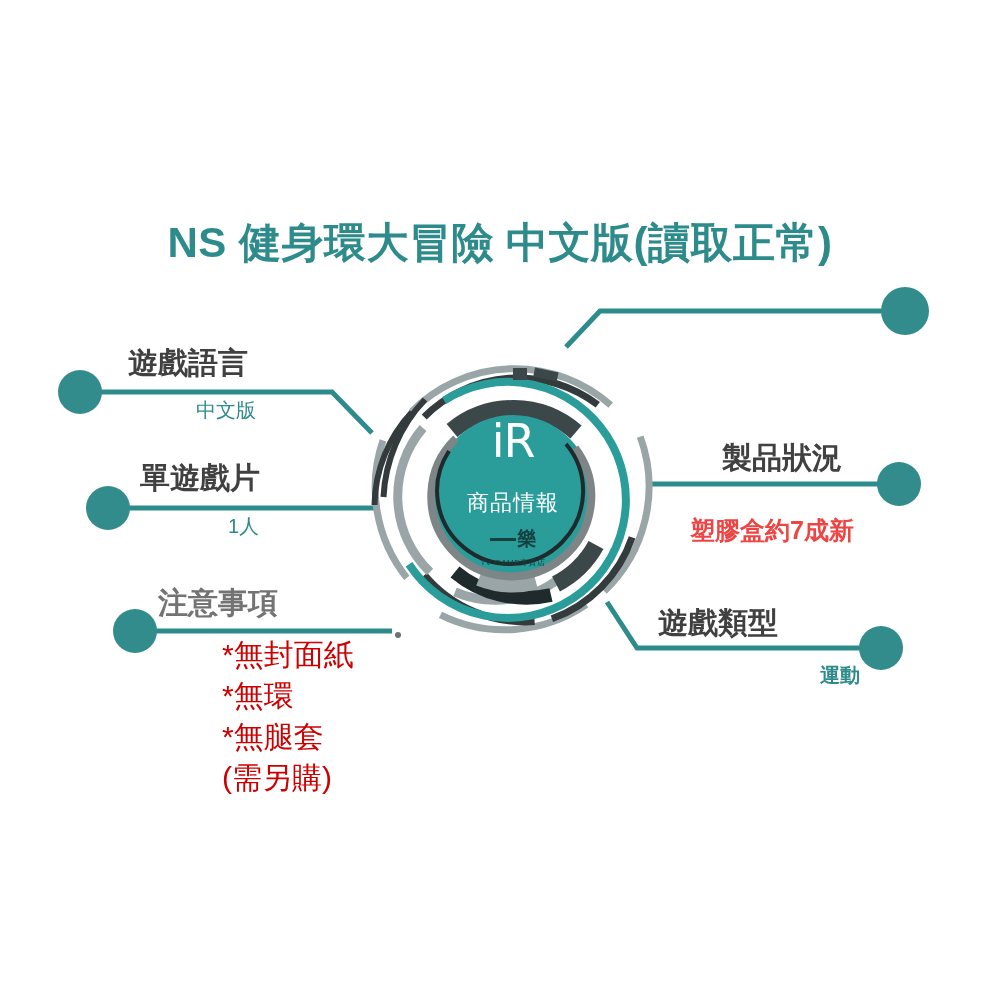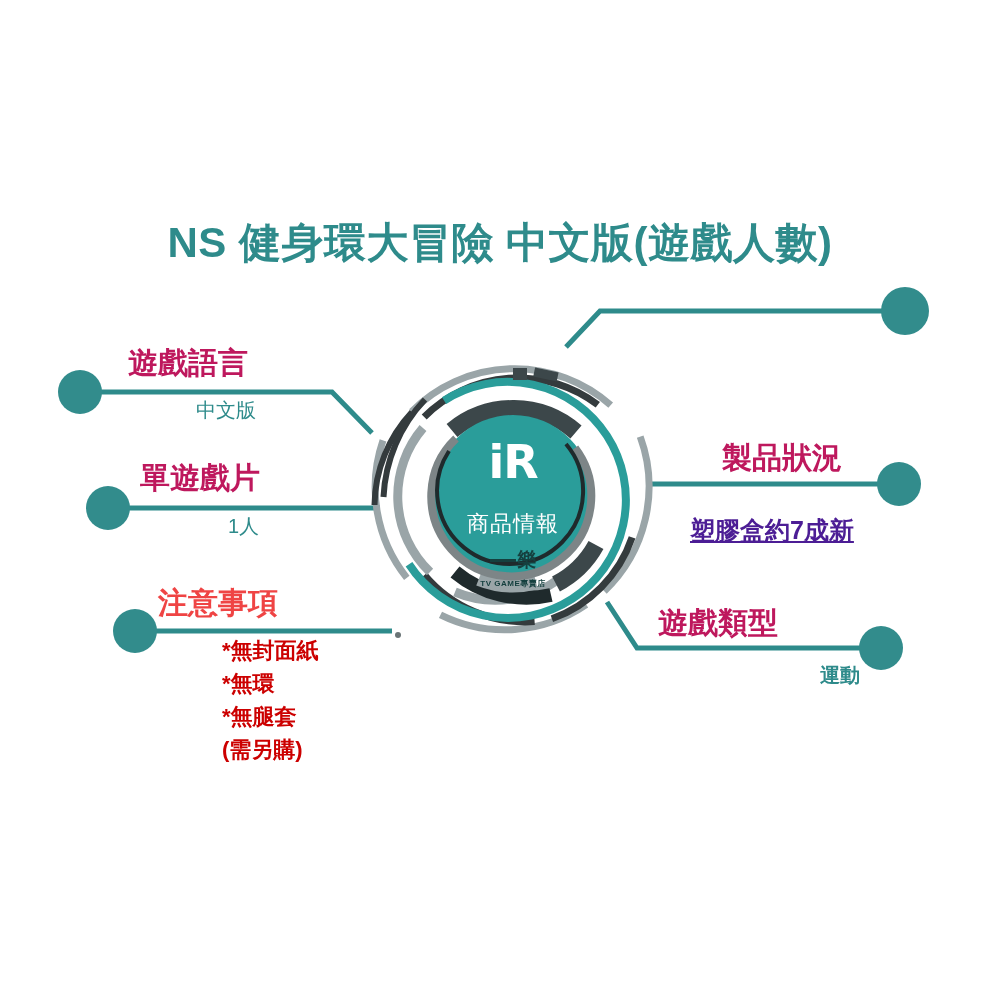--- a/index.html
+++ b/index.html
@@ -20,65 +20,65 @@
   
   .lbl{position:absolute;white-space:nowrap;line-height:1.0;}
 
   #page-title{
     left:0;right:0;top:222px;text-align:center;
     font-size:42px;font-weight:bold;letter-spacing:0.5px;
     color:#2E8B8B;
   }
 
   .field-title{
-    font-size:30px;font-weight:bold;color:#be185d;
+    font-size:30px;font-weight:bold;color:#404040;
   }
-  .field-title.red{color:#ef4444;}
+  .field-title.red{color:#737373;}
   .field-value{
     font-size:20px;font-weight:normal;color:#2E8B8B;
   }
   .field-value.bold{font-weight:bold;margin-left:44px;}
   .note-line{
-    font-size:22px;font-weight:bold;color:#CC0000;line-height:1.0;
+    font-size:30px;font-weight:normal;color:#CC0000;line-height:1.0;
   }
 
   
   #t-lang   {left:128px;top:348px;}
   #v-lang   {left:196px;top:400px;}
   #t-players{left:140px;top:463px;}
   #v-players{left:228px;top:516px;}
   #t-notice {left:158px;top:588px;}
   #notice-list{left:222px;top:640px;}
   #notice-list div{margin-bottom:11px;}
 
   
   #t-cond   {left:690px;top:443px;margin-left:32px;}
   #v-cond   {left:690px;top:518px;}
-  #v-cond div{margin-bottom:10px;font-size:25px;font-weight:bold;color:#4c1d95;text-decoration:underline;}
+  #v-cond div{margin-bottom:10px;font-size:25px;font-weight:bold;color:#ef4444;}
   #t-genre  {left:658px;top:608px;}
   #v-genre  {left:776px;top:665px;}
 
   
   #medallion-text{
     position:absolute;left:433px;top:418px;width:160px;height:155px;
     display:flex;flex-direction:column;align-items:center;justify-content:flex-start;
     pointer-events:none;
   }
   #logo-ir{
-    font-size:46px;font-weight:bold;color:#ffffff;letter-spacing:-1px;
-    line-height:1;margin-top:21px;font-family:"DejaVu Sans",sans-serif;
+    font-size:46px;font-weight:normal;color:#ffffff;letter-spacing:-1px;
+    line-height:1;margin-top:0;font-family:"DejaVu Sans",sans-serif;
   }
   #brand-sub{
     font-size:22px;font-weight:normal;color:#ffffff;margin-top:24px;letter-spacing:1px;
   }
   #brand-mark{
     font-size:19px;font-weight:bold;color:#15403f;margin-top:8px;letter-spacing:0px;
   }
   #brand-store{
-    font-size:8px;font-weight:bold;color:#15403f;margin-top:5px;letter-spacing:0.5px;
+    font-size:8px;font-weight:normal;color:#15403f;margin-top:5px;letter-spacing:0.5px;
   }
 </style>
 </head>
 <body>
 
 <div id="stage">
 
   <svg id="art" viewBox="0 0 1000 1000">
 
     <g fill="none" stroke="#2E8B8B" stroke-width="5" stroke-linecap="butt" stroke-linejoin="miter">
@@ -156,21 +156,21 @@
     <g>
       <circle cx="905" cy="311" r="24" fill="#328C8C"></circle>
       <circle cx="80" cy="392" r="22" fill="#328C8C"></circle>
       <circle cx="108" cy="508" r="22" fill="#328C8C"></circle>
       <circle cx="135" cy="631" r="22" fill="#328C8C"></circle>
       <circle cx="899" cy="484" r="22" fill="#328C8C"></circle>
       <circle cx="881" cy="648" r="22" fill="#328C8C"></circle>
     </g>
   </svg>
 
-  <div class="lbl" id="page-title">NS 健身環大冒險 中文版(遊戲人數)</div>
+  <div class="lbl" id="page-title">NS 健身環大冒險 中文版(讀取正常)</div>
 
   <div class="lbl field-title" id="t-lang">遊戲語言</div>
   <div class="lbl field-value" id="v-lang">中文版</div>
 
   <div class="lbl field-title" id="t-players">單遊戲片</div>
   <div class="lbl field-value" id="v-players">1人</div>
 
   <div class="lbl field-title red" id="t-notice">注意事項</div>
   <div class="lbl" id="notice-list">
     <div class="note-line">*無封面紙</div>

